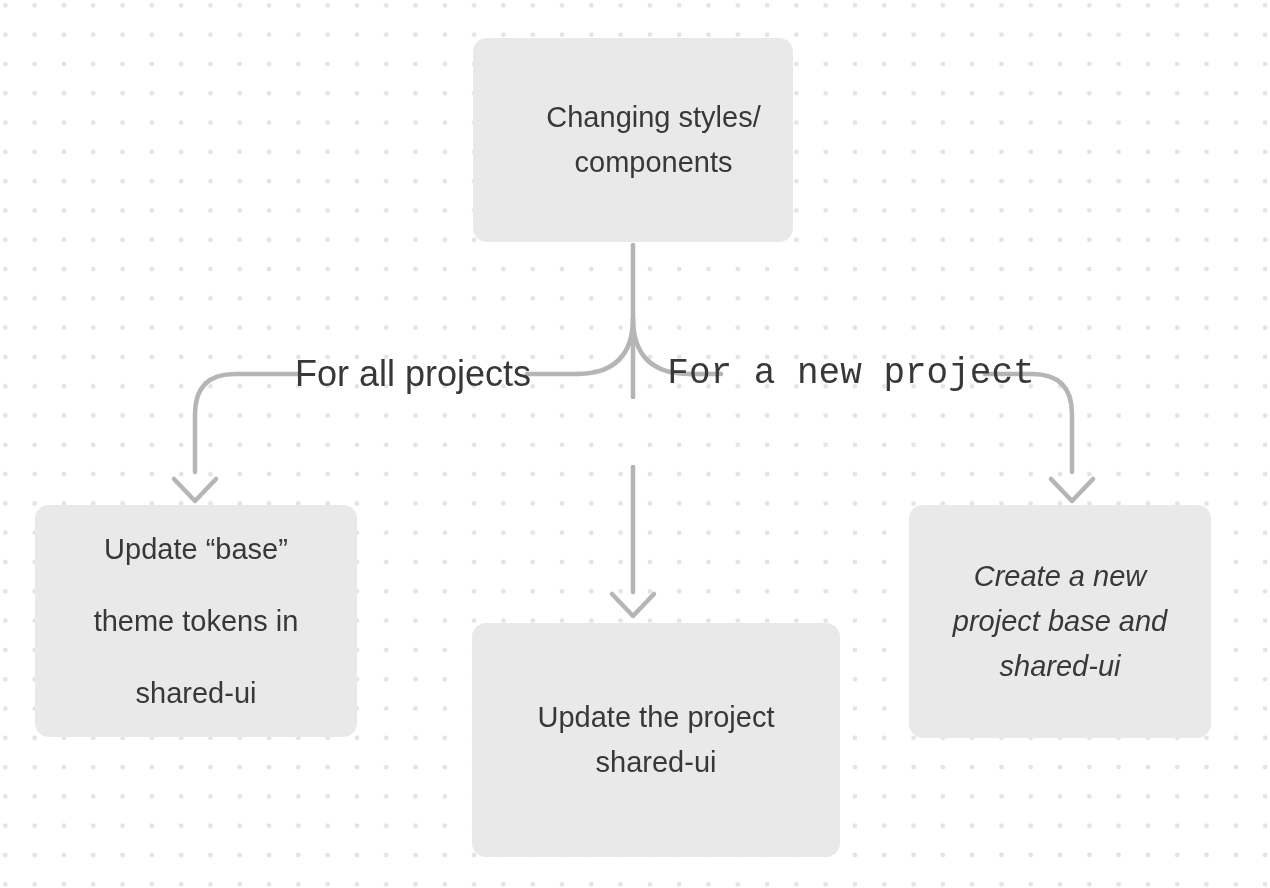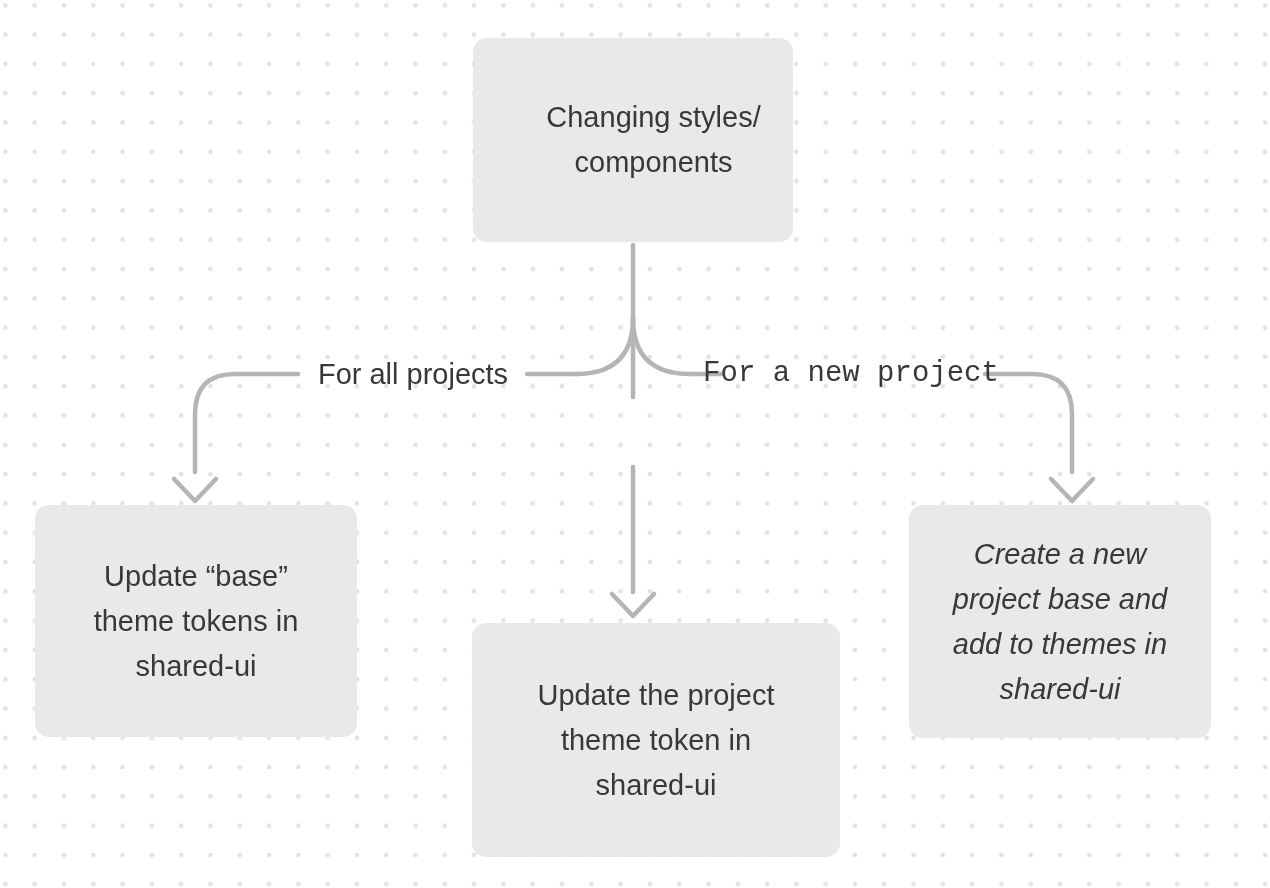--- a/index.html
+++ b/index.html
@@ -34,30 +34,30 @@
     display:flex;
     flex-direction:column;
     align-items:center;
     justify-content:center;
     text-align:center;
     color:var(--text);
     font-size:29px;
     line-height:45px;
   }
   .node-top{left:473px;top:38px;width:320px;height:204px;padding-left:41px;}
-  .node-left{left:35px;top:505px;width:322px;height:232px;}
+  .node-left{left:35px;top:505px;width:322px;height:232px;gap:27px;}
   .node-middle{left:472px;top:623px;width:368px;height:234px;}
   .node-right{left:909px;top:505px;width:302px;height:233px;font-style:italic;}
   .bold{font-weight:700;}
   .edge-label{
     position:absolute;
     transform:translate(-50%,-50%);
     white-space:nowrap;
     color:var(--text);
-    font-size:29px;
+    font-size:36px;
     line-height:34px;
   }
   .label-all{left:413px;top:374px;}
   .label-new{left:851px;top:374px;font-family:Liberation Mono, monospace;}
   .label-existing{left:633px;top:434px;}
 </style>
 </head>
 <body>
 
 <div class="canvas">
@@ -93,24 +93,22 @@
   <div class="edge-label label-new">For a new project</div>
 
   <div class="node node-left">
     <div>Update “base”</div>
     <div>theme tokens in</div>
     <div>shared-ui</div>
   </div>
 
   <div class="node node-middle">
     <div>Update the project</div>
-    <div>theme token in</div>
     <div>shared-ui</div>
   </div>
 
   <div class="node node-right">
     <div>Create a new</div>
     <div>project base and</div>
-    <div>add to themes in</div>
     <div>shared-ui</div>
   </div>
 
 </div>
 
 </body></html>

